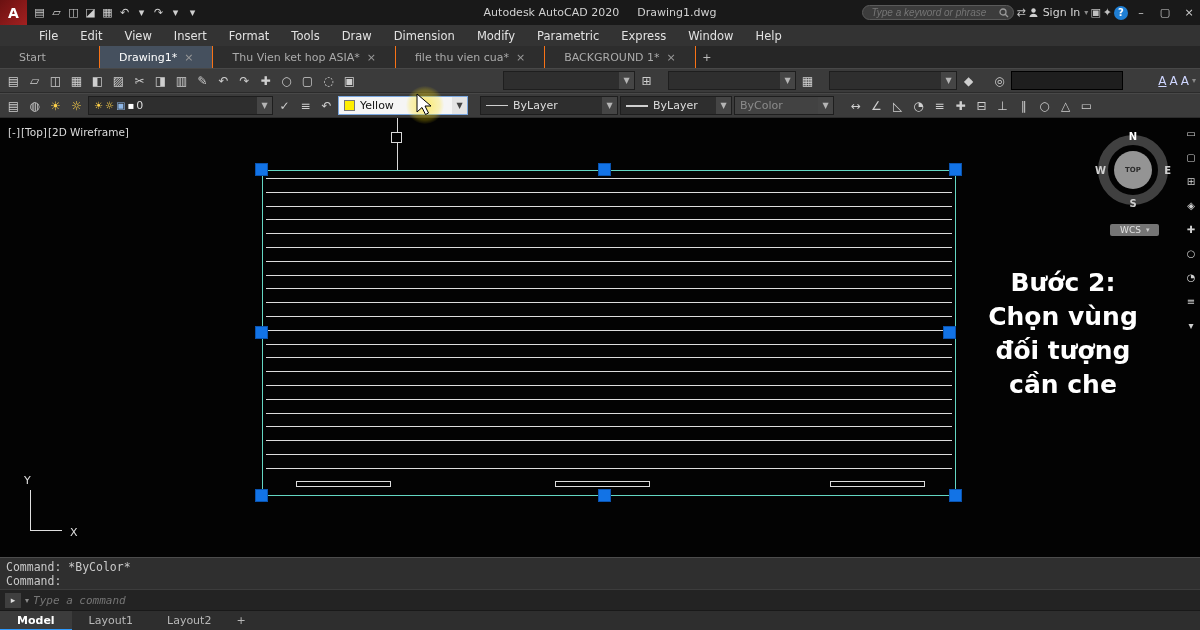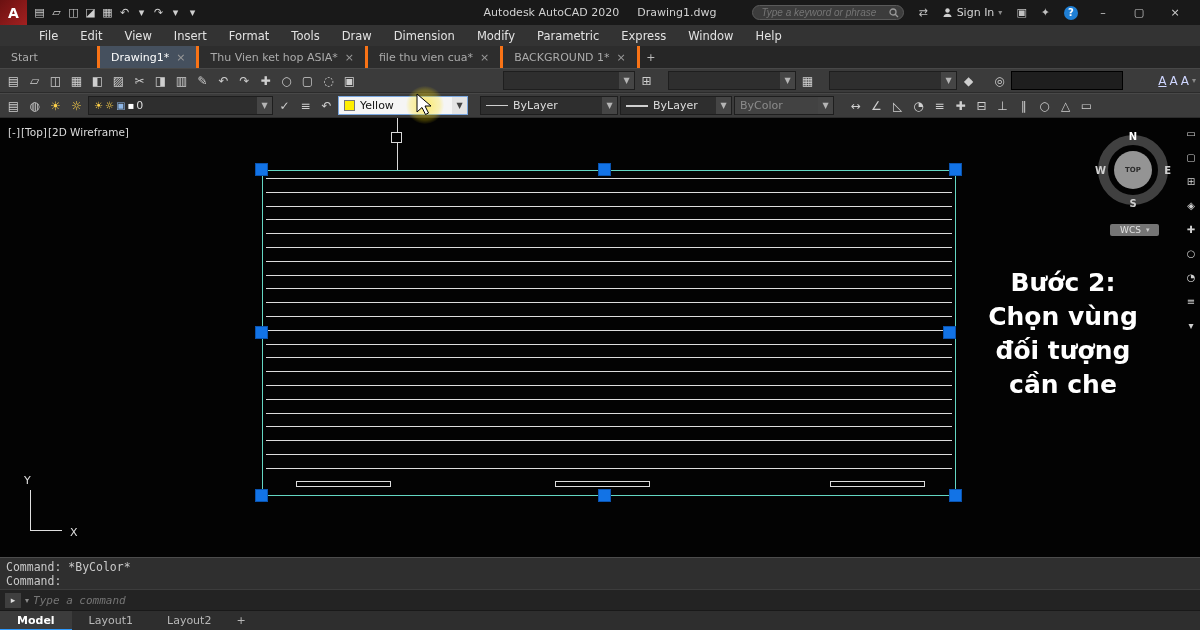--- a/index.html
+++ b/index.html
@@ -10,42 +10,42 @@
   
   .titlebar { position:absolute; top:0; left:0; width:1200px; height:25px;
     background:#191919; display:flex; align-items:center; color:#cfcfcf; font-size:11px; }
   .logo { width:27px; height:25px; background:linear-gradient(135deg,#6b1111,#a32020);
     color:#fff; font-weight:bold; display:grid; place-items:center; font-size:14px; }
   .qat { display:flex; align-items:center; margin-left:4px; }
   .qat .tb-icon { width:17px; height:17px; font-size:11px; }
   .tb-title { position:absolute; left:0; right:0; top:0; height:25px; display:flex;
     justify-content:center; align-items:center; gap:18px; pointer-events:none;
     color:#d2d2d2; font-size:11px; }
-  .tb-right { margin-left:auto; display:flex; align-items:center; gap:14px; padding-right:14px;justify-content:flex-end; }
+  .tb-right { margin-left:auto; display:flex; align-items:center; gap:2px; padding-right:0;justify-content:flex-end; }
   .search-wrap { position:relative; display:flex; align-items:center; }
   .search-input { width:152px; height:15px; background:#3c3c3c; border:1px solid #5a5a5a;
     border-radius:8px; color:#a5a5a5; font-style:italic; font-size:10px; padding:0 18px 0 8px;
     outline:none; }
   .mag { position:absolute; right:5px; top:3px; }
   .ttl-icon { color:#c0c0c0; font-size:11px; }
   .signin { display:flex; align-items:center; gap:4px; color:#d5d5d5; }
   .help-circle { width:14px; height:14px; border-radius:50%; background:#1f7fd4; color:#fff;
     font-size:10px; font-weight:bold; display:grid; place-items:center; }
   .win-btn { width:22px; height:25px; display:grid; place-items:center; color:#cfcfcf; font-size:11px; }
 
   
   .menubar { position:absolute; top:25px; left:0; width:1200px; height:21px; background:#333;
     display:flex; align-items:center; padding-left:28px; font-size:11.5px; color:#e2e2e2; }
   .menu-item { padding:0 11px; height:21px; display:flex; align-items:center; }
 
   
   .tabbar { position:absolute; top:46px; left:0; width:1200px; height:22px; background:#262626;
     display:flex; align-items:flex-end; font-size:11px; }
-  .file-tab { height:22px; display:flex; align-items:center; gap:7px; padding:0 11px;
-    background:#2d2d2d; color:#ababab; border-right:3px solid #f97316; }
+  .file-tab { height:22px; display:flex; align-items:center; gap:7px; padding:0 19px;
+    background:#2d2d2d; color:#ababab; border-right:1px solid #f97316; }
   .file-tab:first-of-type { min-width:100px; }
   .file-tab.active { background:#45505e; color:#fff; }
   .tab-close { color:#9a9a9a; font-size:11px; }
   .add-tab { width:22px; height:22px; display:grid; place-items:center; color:#bbb; }
 
   
   .toolbar { position:absolute; left:0; width:1200px; height:25px; background:#3b3b3b;
     border-top:1px solid #484848; border-bottom:1px solid #2b2b2b;
     display:flex; align-items:center; padding:0 4px; gap:2px; }
   .toolbar1 { top:68px; } .toolbar2 { top:93px; }

